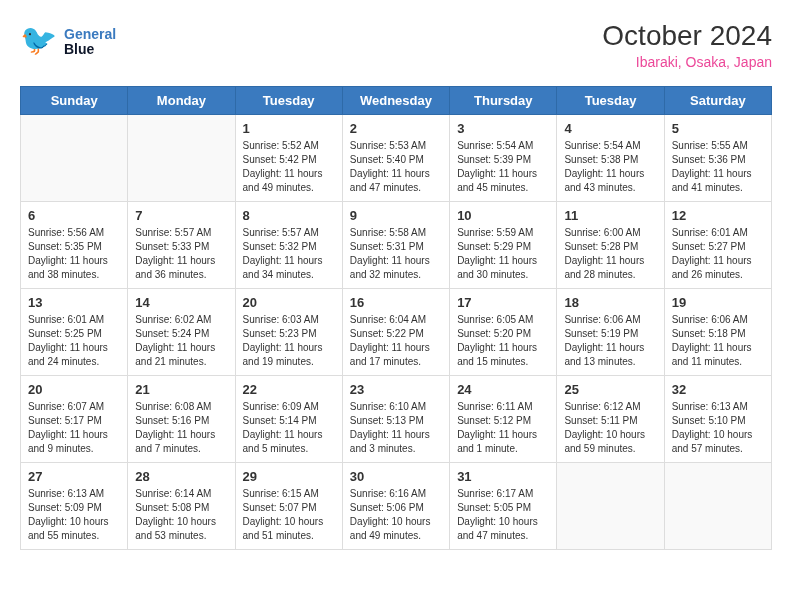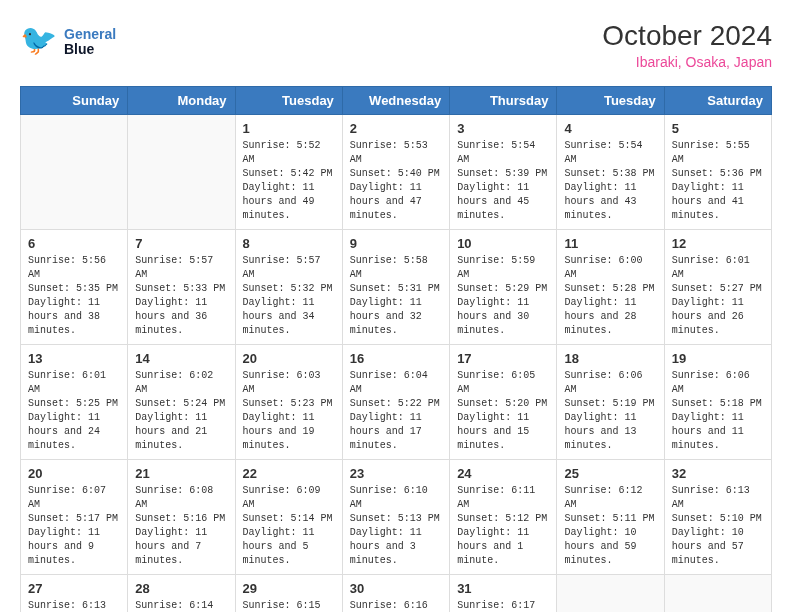--- a/index.html
+++ b/index.html
@@ -47,21 +47,21 @@
       width: 100%;
       border-collapse: collapse;
       border: 1px solid #ccc;
     }
     .calendar th {
       background-color: #3a7abf;
       color: #fff;
       font-size: 13px;
       font-weight: bold;
       padding: 6px 8px;
-      text-align: right;
+      text-align: center;
       border: 1px solid #2e6aa8;
     }
     .calendar td {
       vertical-align: top;
       padding: 6px 7px;
       border: 1px solid #ddd;
       font-size: 10.5px;
       color: #333;
       background: #fff;
       width: calc(100% / 7);
@@ -73,21 +73,20 @@
     .day-num {
       font-size: 13px;
       font-weight: bold;
       display: block;
       margin-bottom: 3px;
     }
     .day-info {
       font-size: 10px;
       line-height: 1.4;
       color: #333;
-      font-family: Liberation Mono, monospace;
     }
   </style>
 </head>
 <body>
 
 <div class="header">
   <div class="logo">
     <div>
       <svg width="40" height="40" viewBox="0 0 40 40">
         <text x="0" y="30" font-size="30" fill="#3a7abf">🐦</text>

